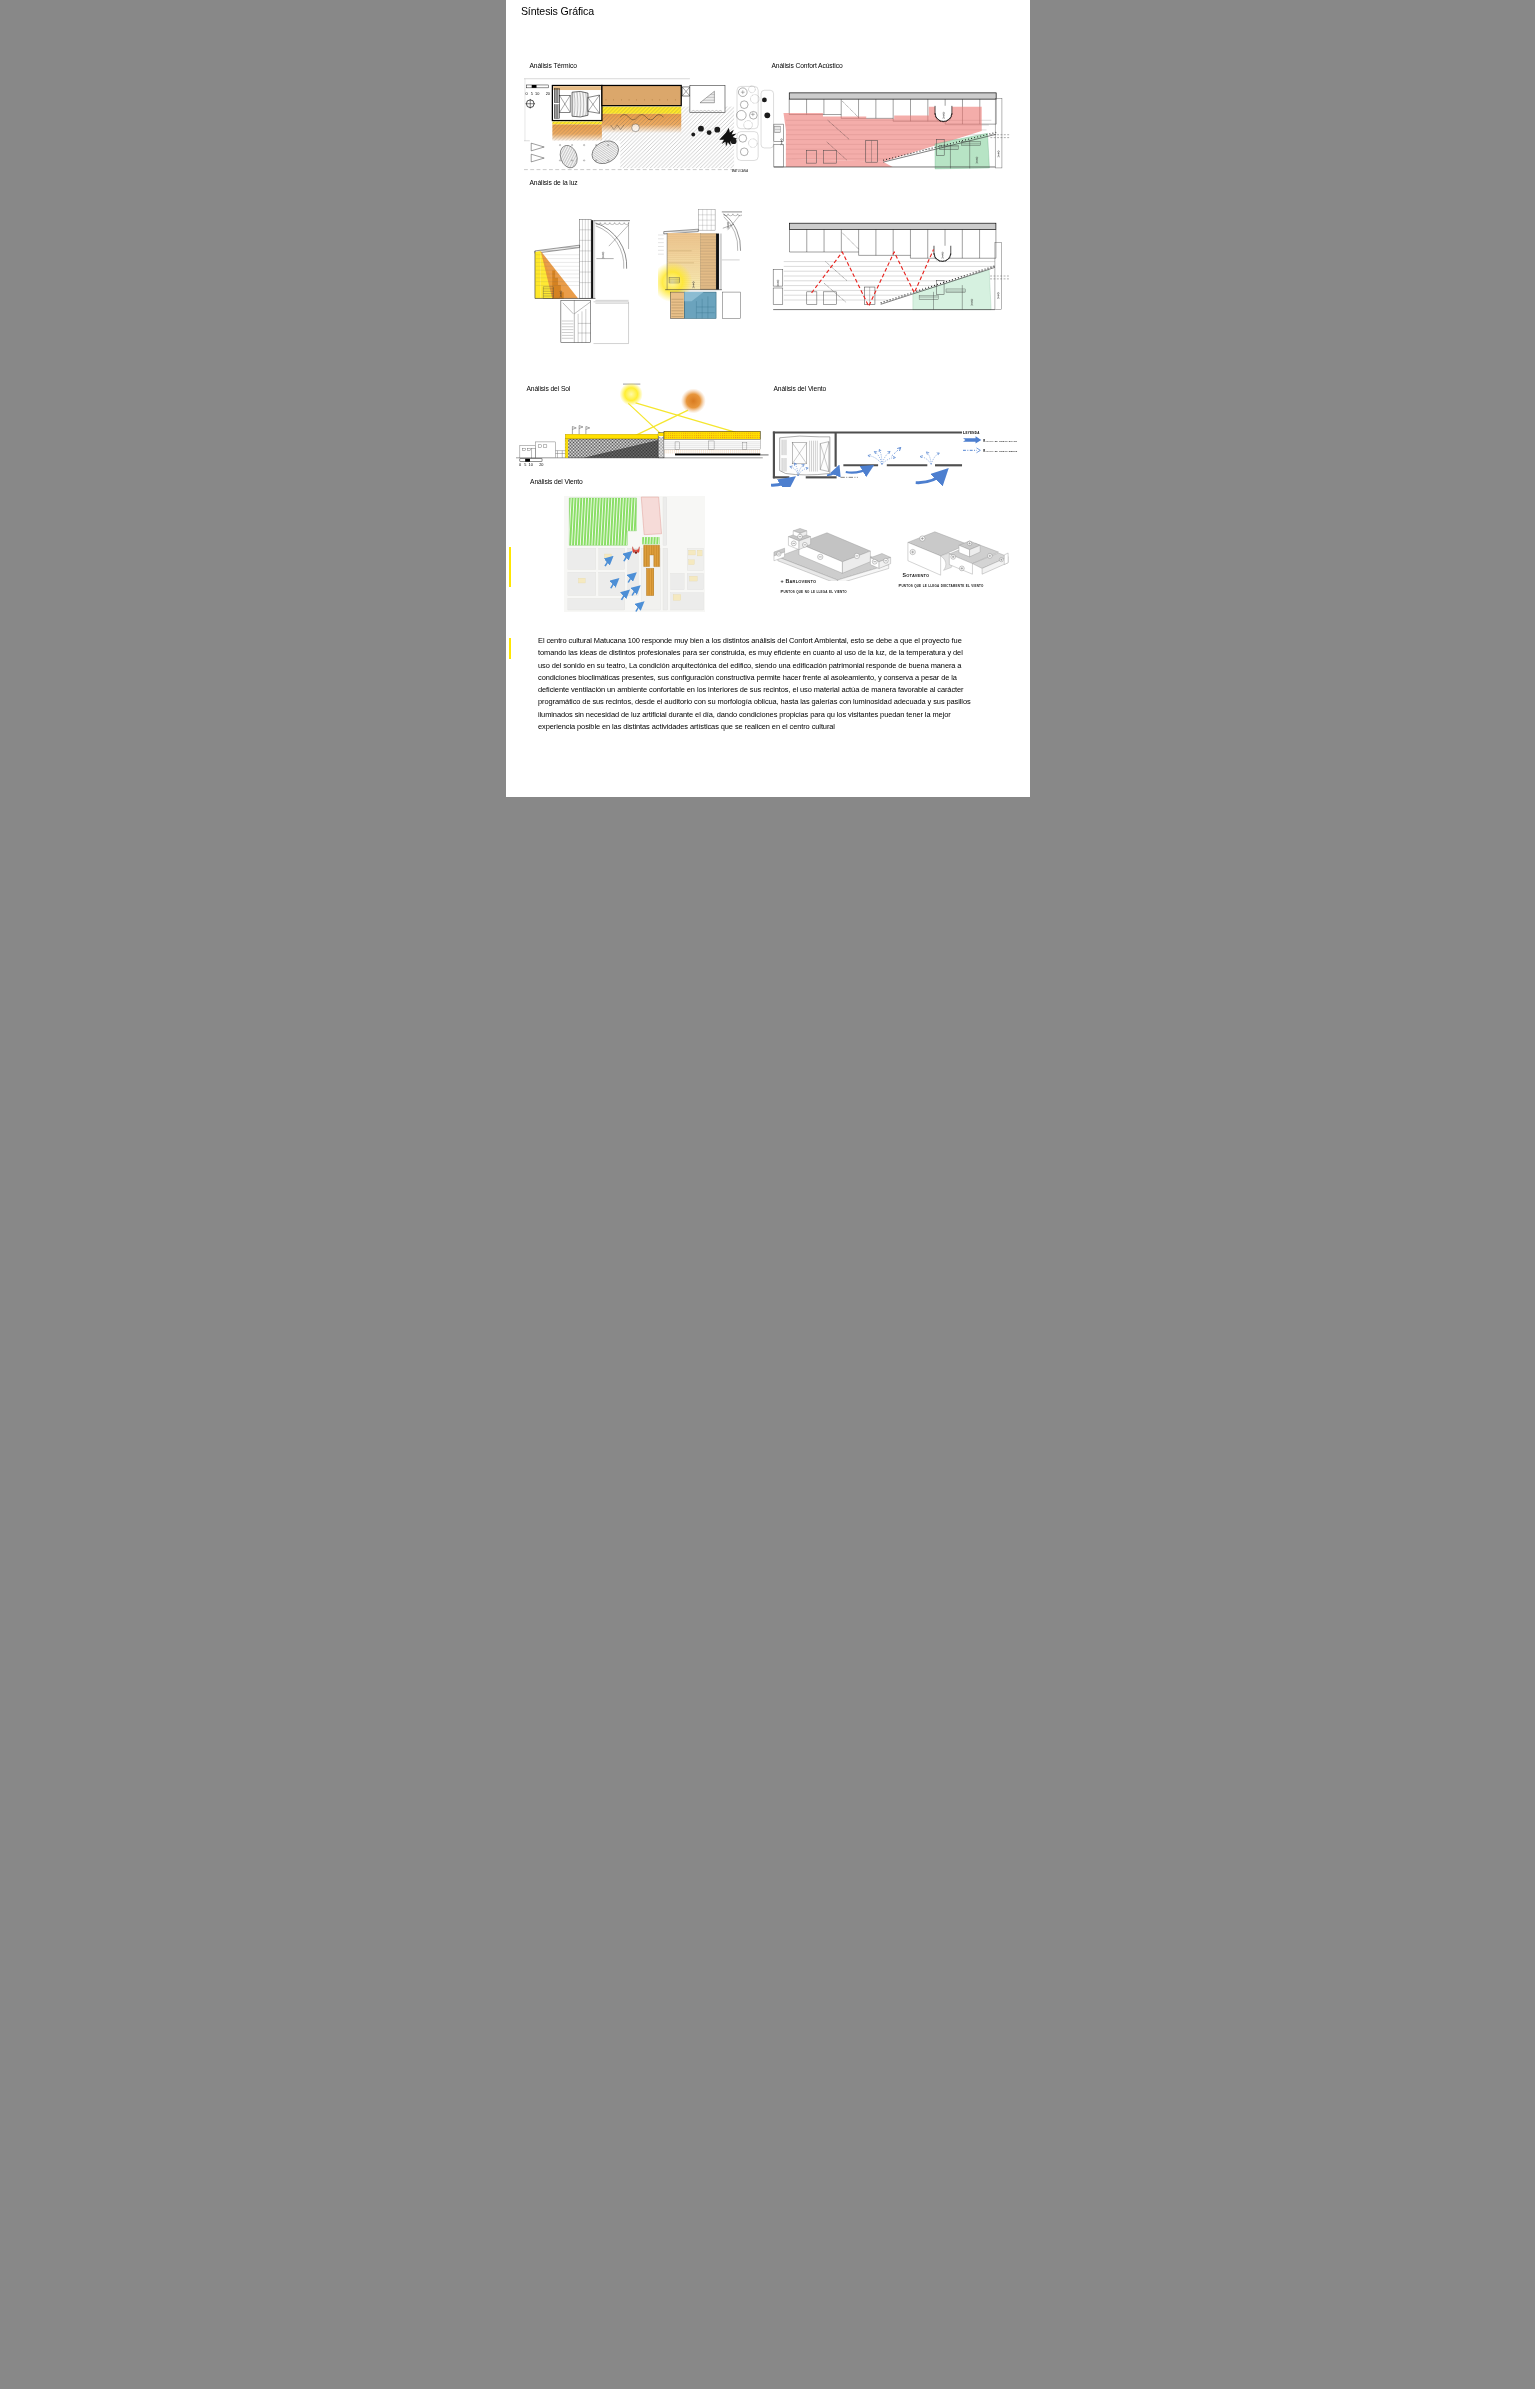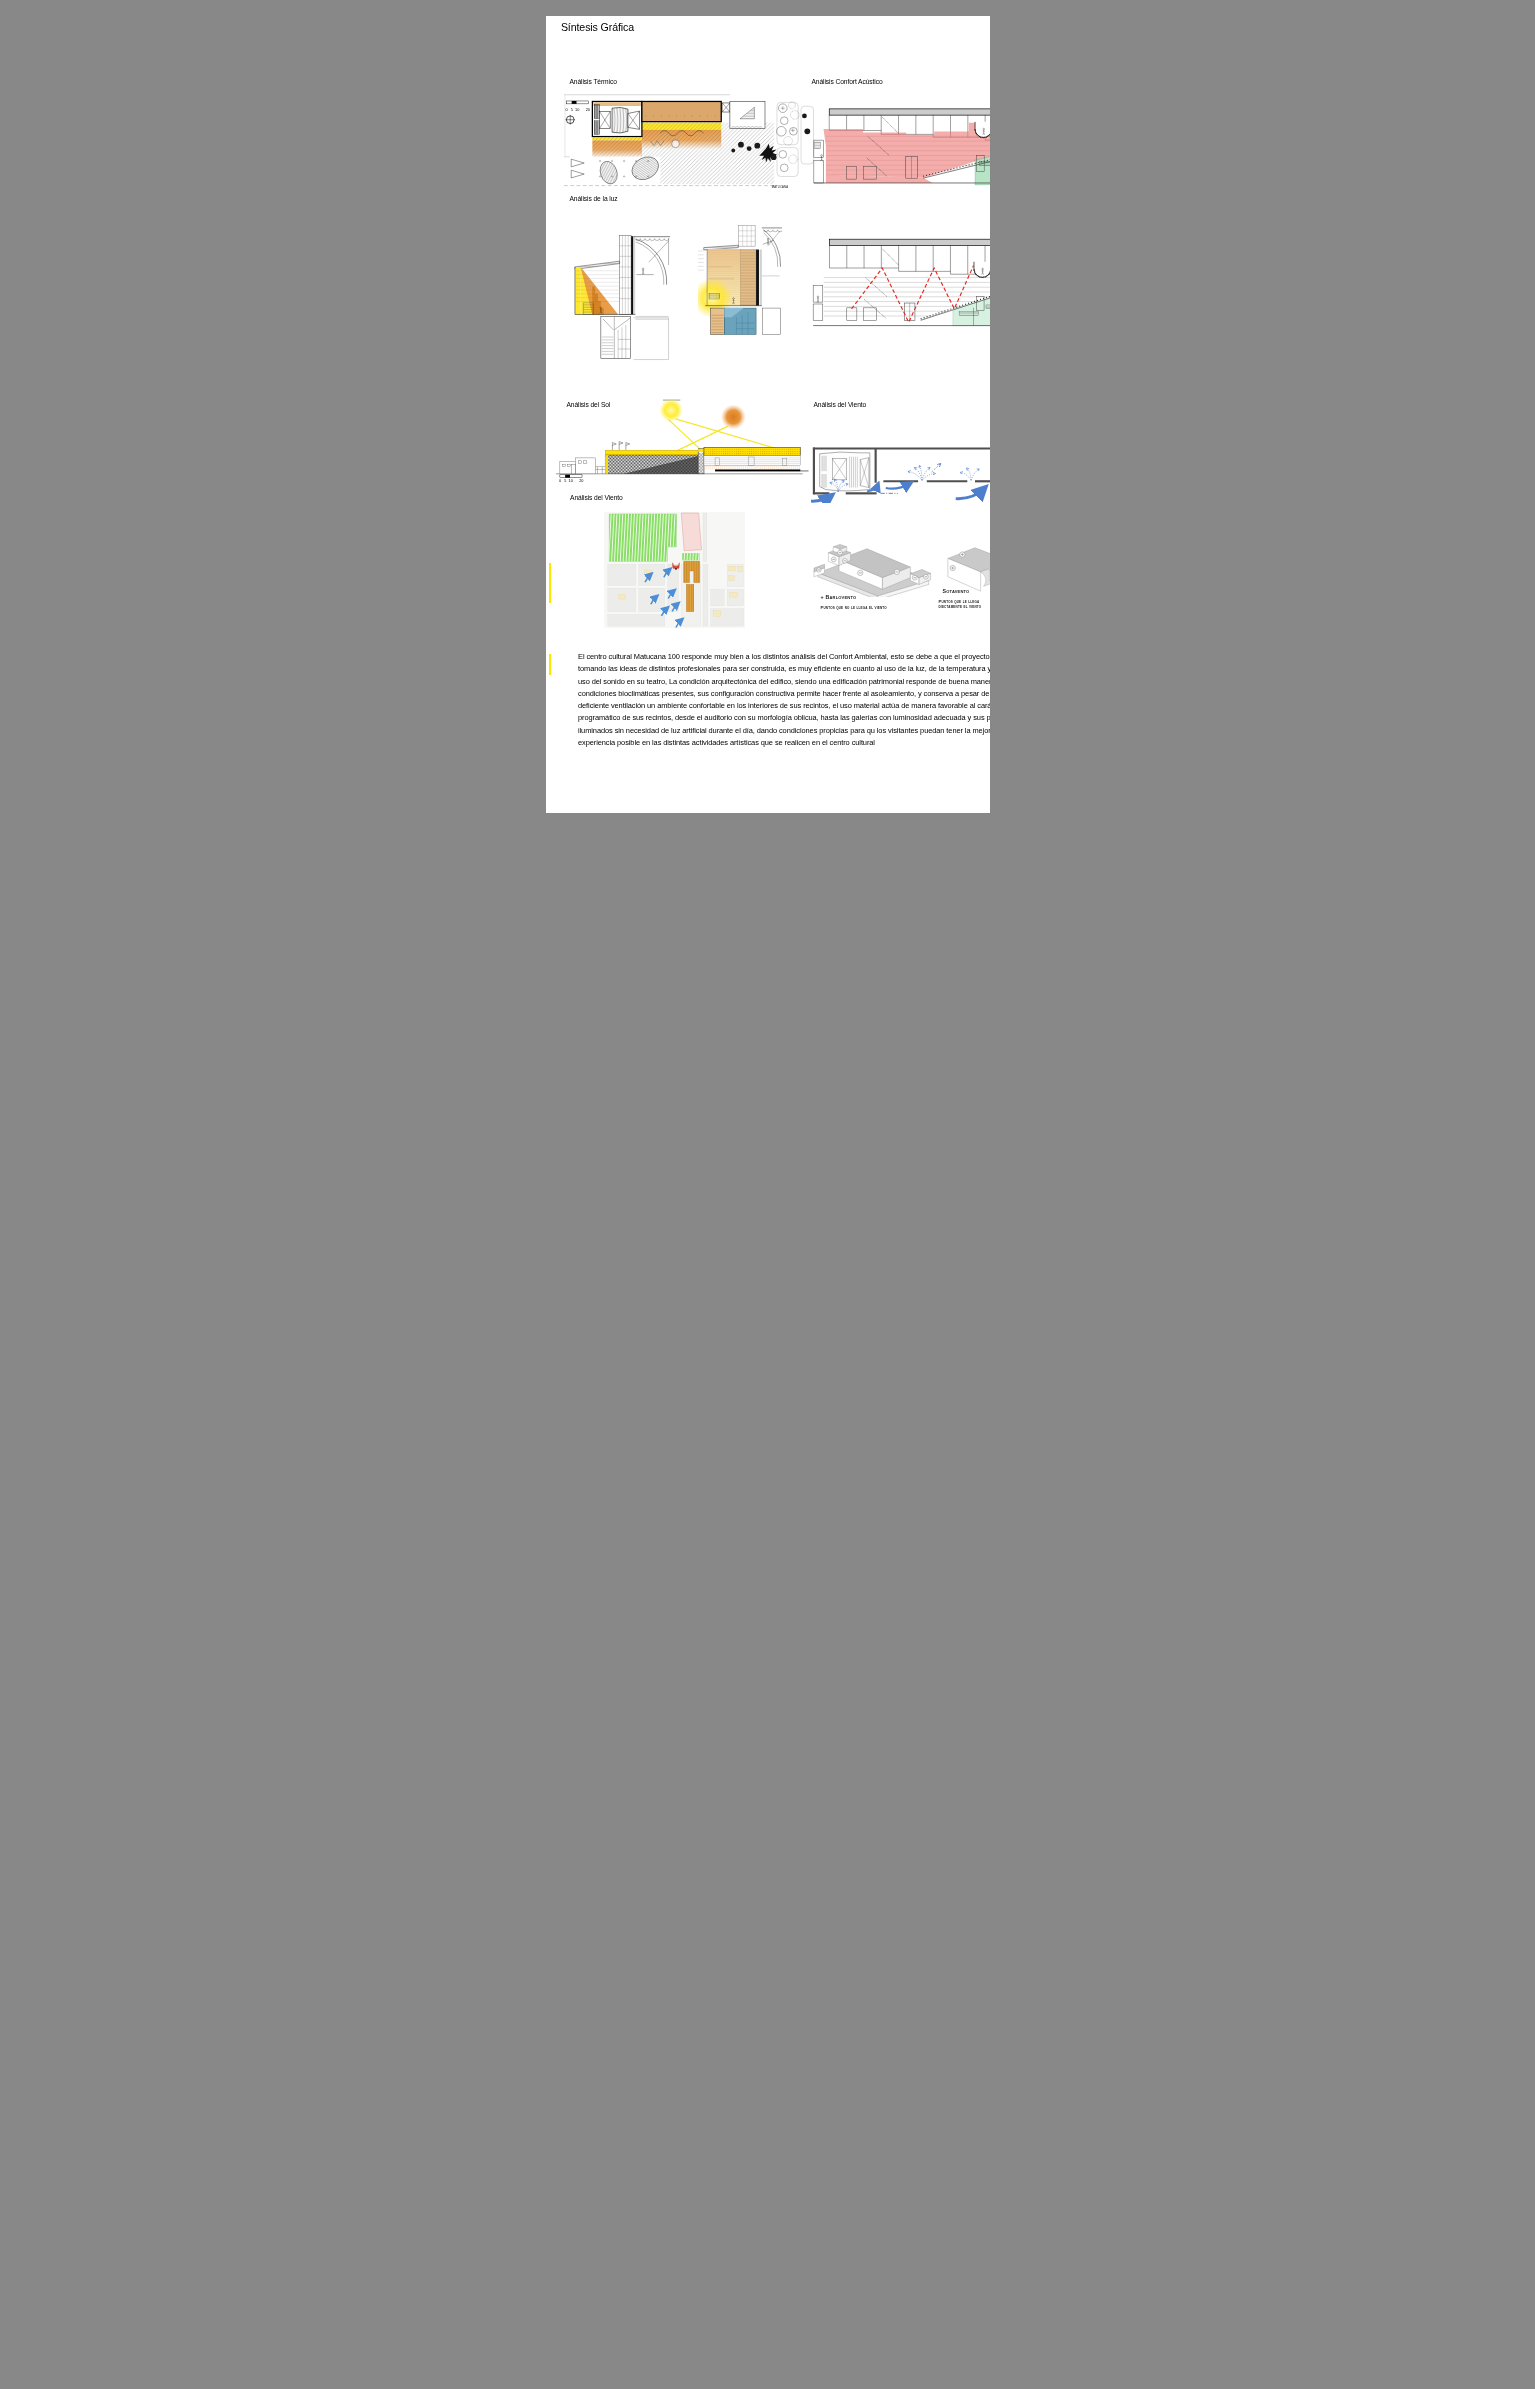--- a/index.html
+++ b/index.html
@@ -1,16 +1,16 @@
 <!DOCTYPE html>
 <html style="font-size:7.7px"><head>
 <meta charset="utf-8">
 <style>
   html,body{margin:0;padding:0;background:#888;}
-  .page{position:relative;width:444px;height:797px;background:#fff;margin:16px auto;
+  .page{position:relative;width:524px;height:797px;background:#fff;margin:0 auto;
         font-family:"Liberation Sans",sans-serif;color:#000;overflow:hidden;}
   .abs{position:absolute;}
   .title{position:absolute;left:15.4px;top:4.8px;font-size:10.6px;letter-spacing:-0.1px;color:#000;}
   .sec-label{position:absolute;font-size:6.7px;letter-spacing:-0.1px;color:#000;}
   .axon-title{position:absolute;font-weight:bold;font-variant:small-caps;font-size:5.3px;letter-spacing:0.2px;color:#1a1a1a;}
   .axon-sub{position:absolute;font-weight:bold;font-variant:small-caps;font-size:4.1px;letter-spacing:0.2px;color:#1a1a1a;}
   .summary{position:absolute;left:32px;top:635px;width:484px;font-size:7.7px;line-height:12.3px;
            letter-spacing:-0.1px;transform:scaleX(.97);transform-origin:0 0;white-space:pre-line;color:#000;}
   .ytick{position:absolute;width:1.4px;background:#ffe600;}
   svg{display:block;}

